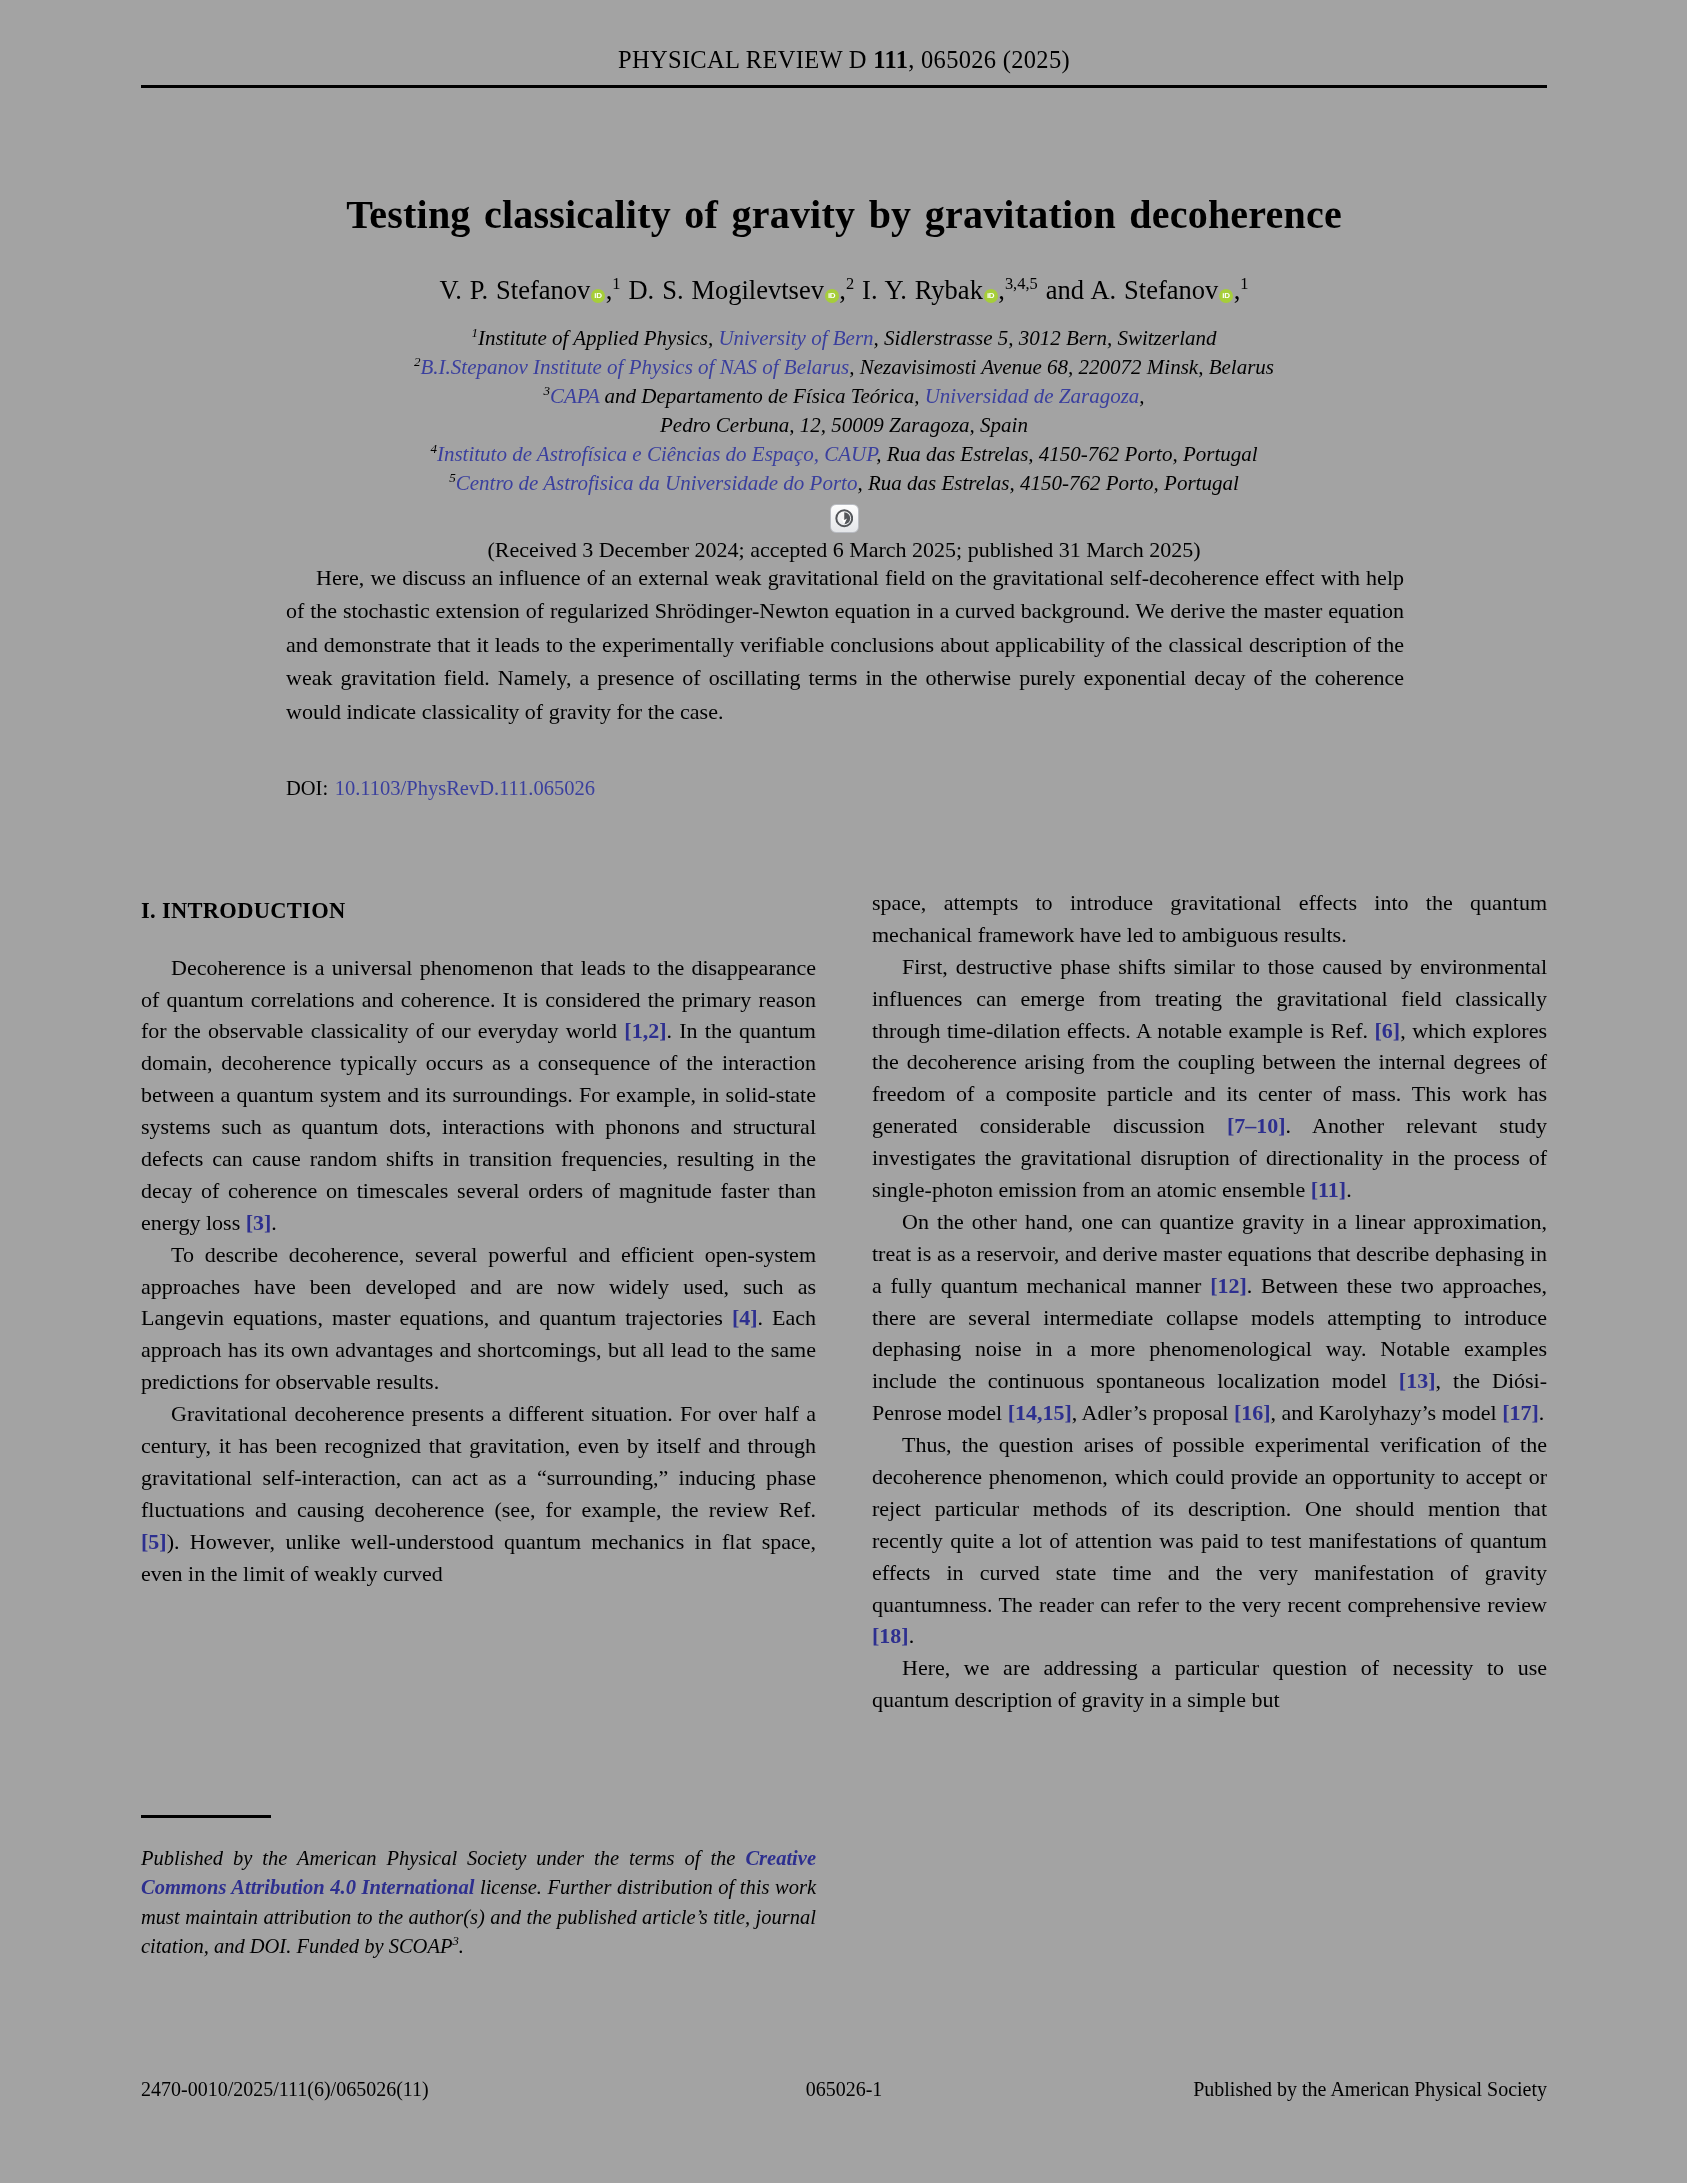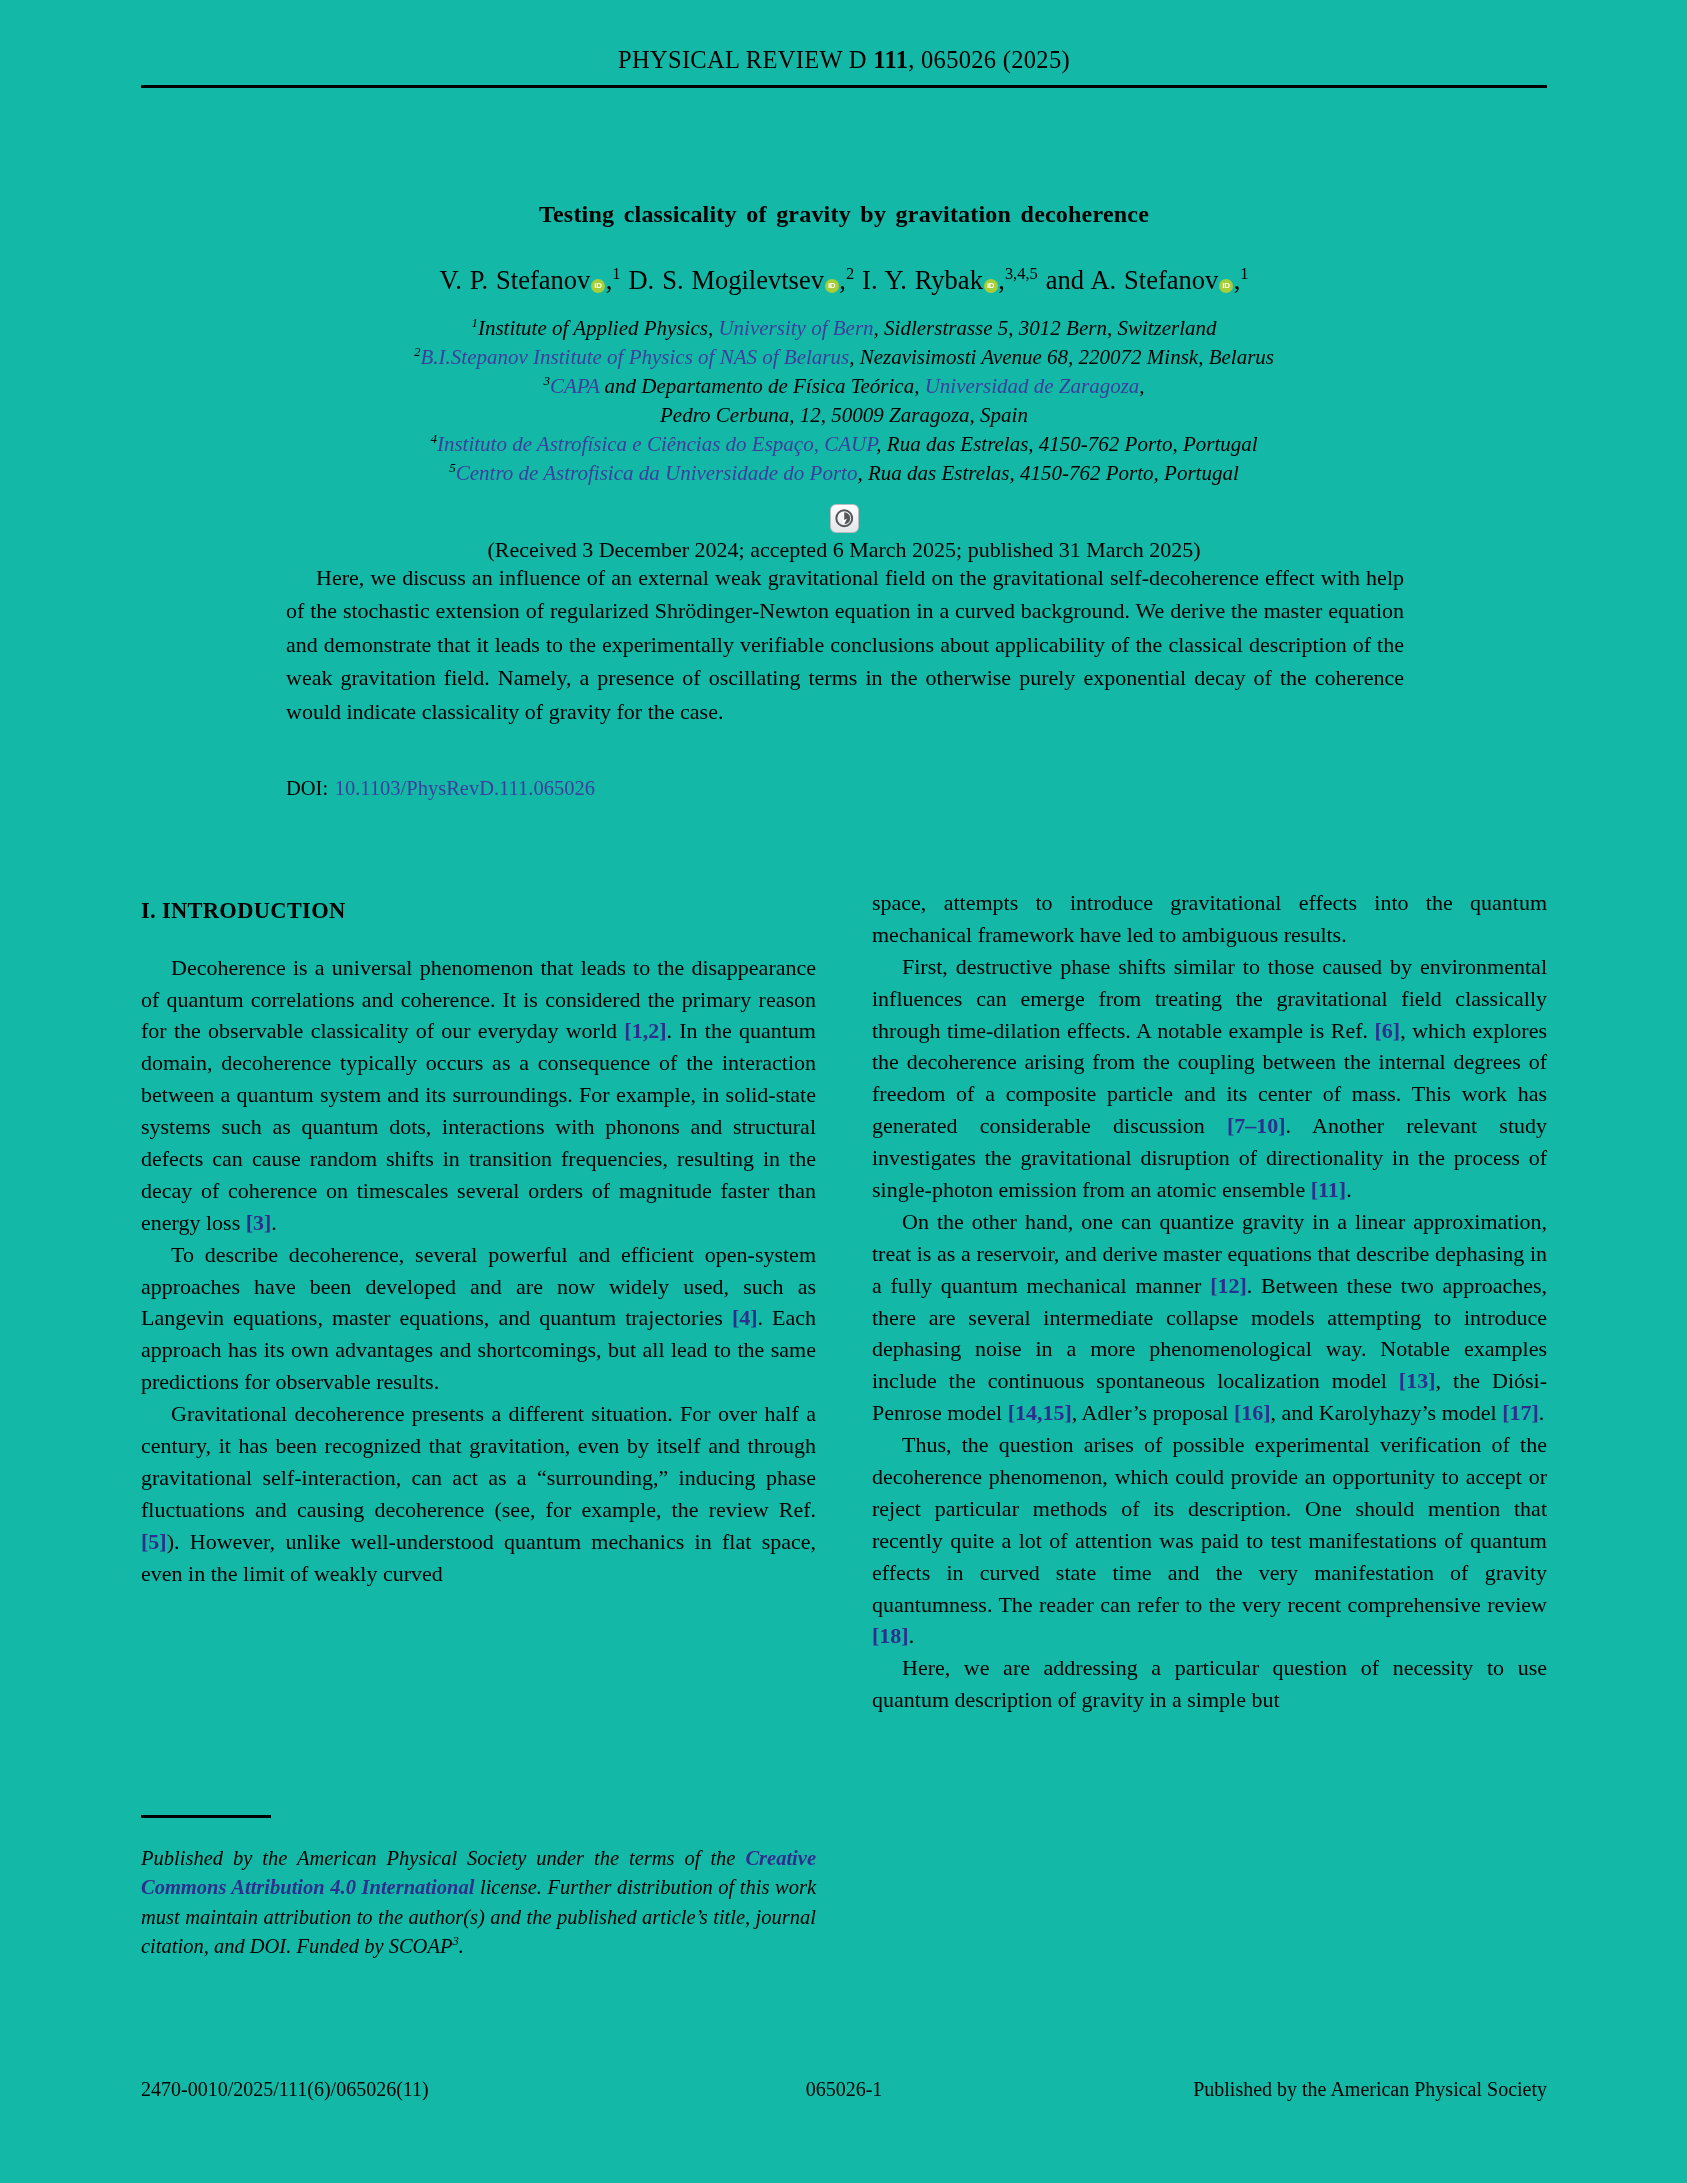--- a/index.html
+++ b/index.html
@@ -9,21 +9,21 @@
     background: #ffffff;
   }
   body {
     font-family: "Liberation Serif", "DejaVu Serif", serif;
     color: #000000;
   }
   .page {
     position: relative;
     width: 1688px;
     height: 2183px;
-    background: #14b8a6;
+    background: #a3a3a3;
     box-sizing: border-box;
     padding: 0;
     overflow: hidden;
   }
 
   
   .running-head {
     position: absolute;
     top: 46px;
     left: 141px;
@@ -45,25 +45,25 @@
 
   
   .titleblock {
     position: absolute;
     top: 187px;
     left: 141px;
     width: 1406px;
     text-align: center;
   }
   .paper-title {
-    font-size: 24px;
+    font-size: 40px;
     font-weight: bold;
     letter-spacing: 0.2px;
     line-height: 1.2;
-    margin: 13px 0 34px 0;
+    margin: 4px 0 34px 0;
     word-spacing: 3.3px;
   }
   .authors {
     font-size: 26.5px;
     line-height: 1.32;
     margin: 0 0 8px 0;
     word-spacing: 1.3px;
   }
   .orcid {
     display: inline-block;

